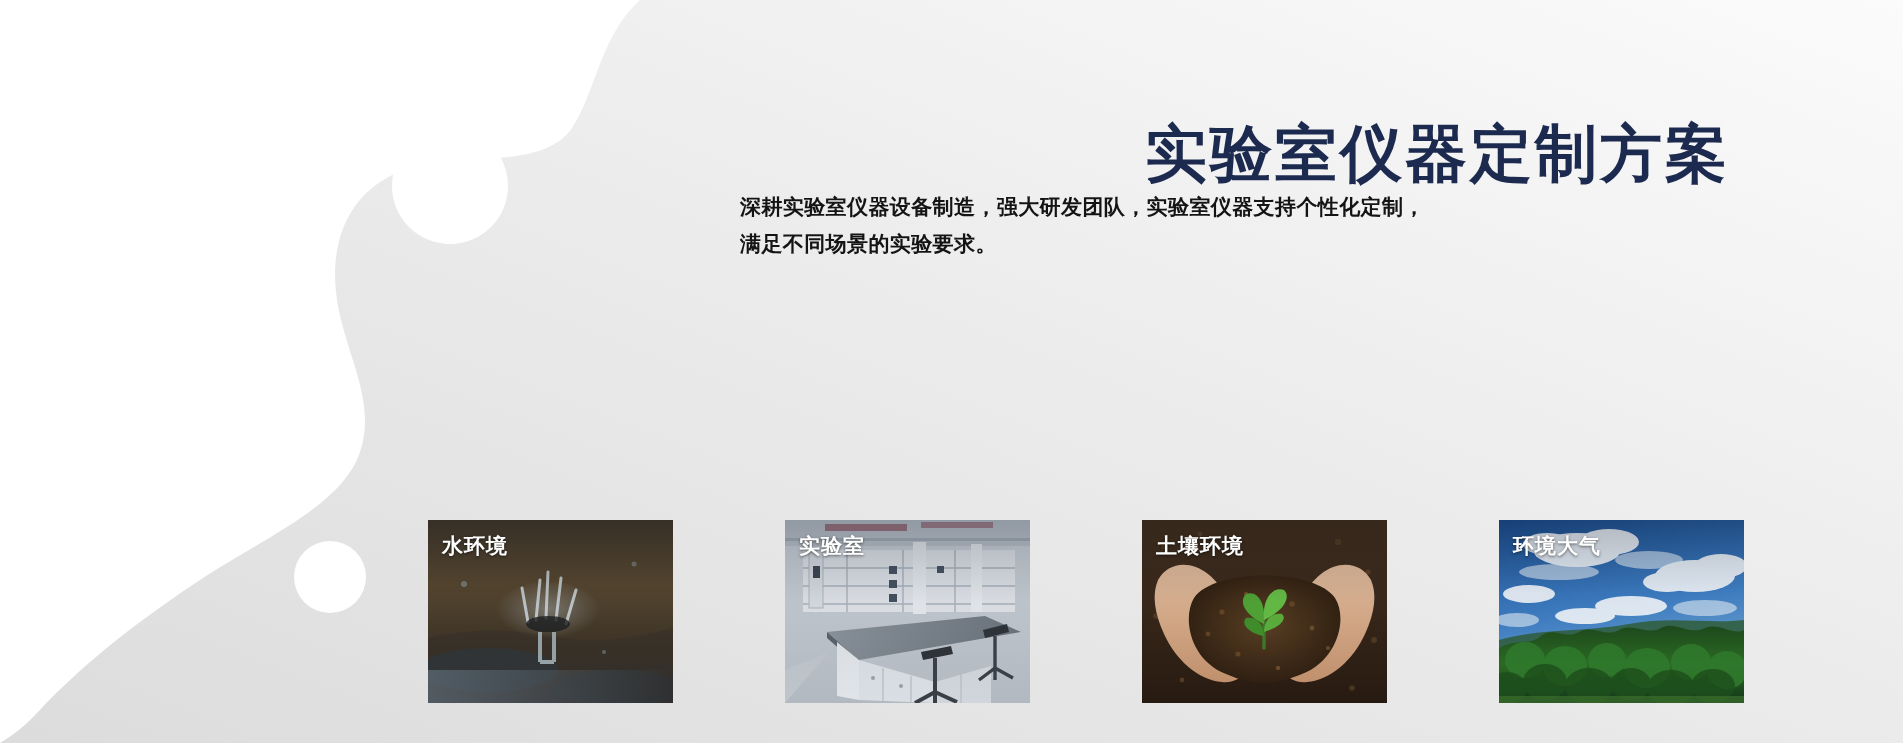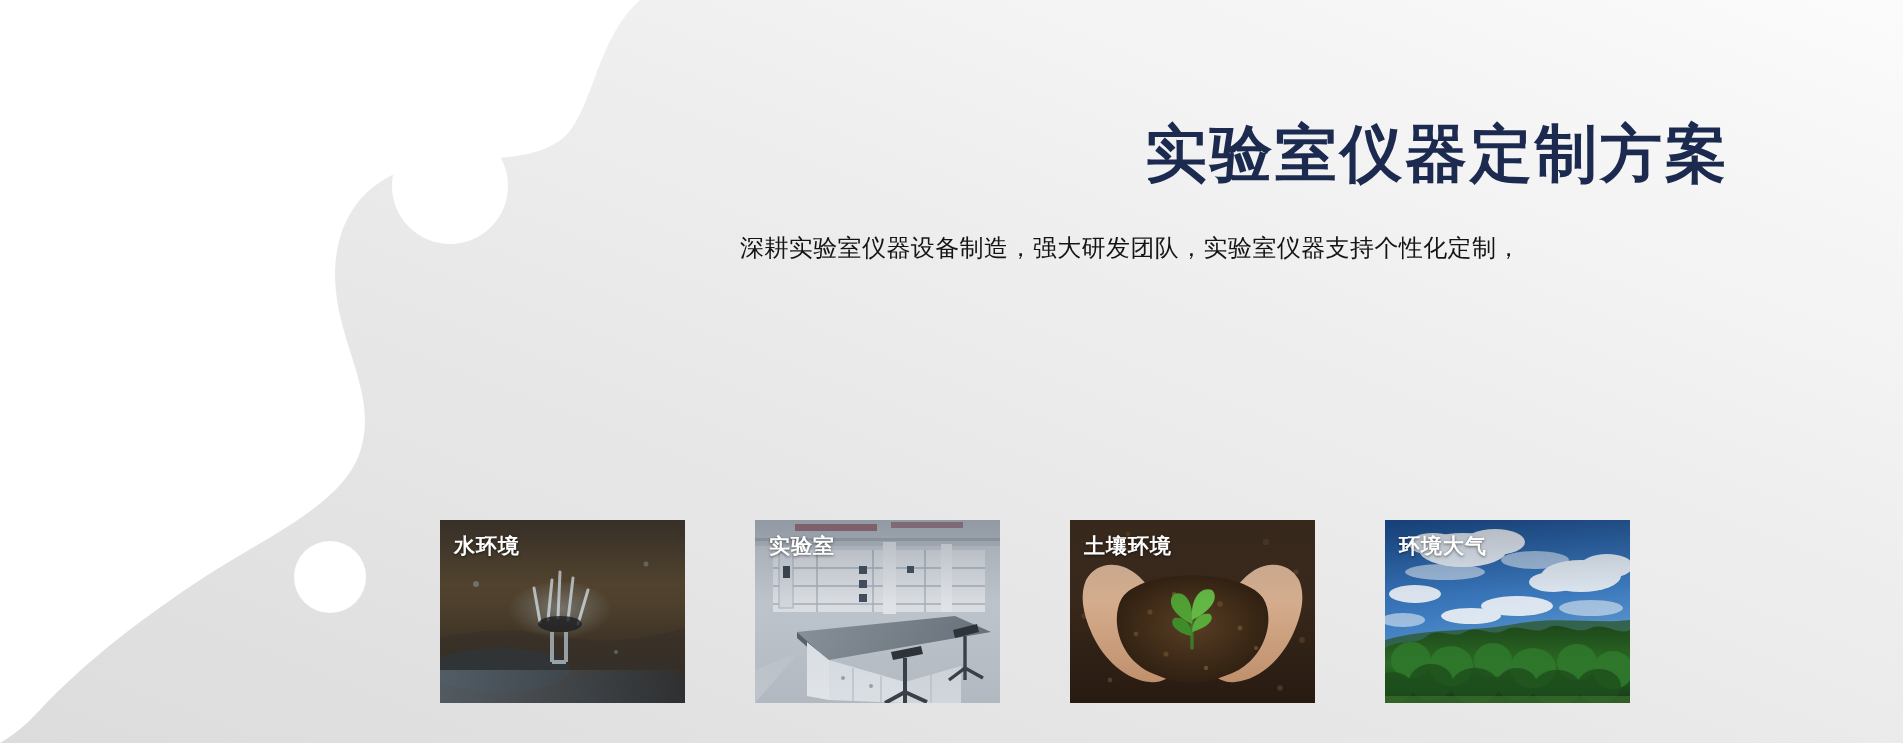--- a/index.html
+++ b/index.html
@@ -34,40 +34,39 @@
     font-size:62px;
     font-weight:bold;
     letter-spacing:3px;
     color:#1b2a4e;
     line-height:1.15;
     text-align:right;
     white-space:nowrap;
     padding-right:10px;
   }
   #subcopy {
-    margin-top:38px;
-    font-size:24px;
-    font-weight:normal;
+    font-size:21px;
+    font-weight:bold;
     color:#141414;
     line-height:1.75;
     letter-spacing:0.4px;
     text-align:left;
     width:980px;
   }
   #subcopy .line { display:block; }
 
   
   #card-strip {
     position:absolute;
-    left:440px;
+    left:428px;
     top:520px;
     width:1272px;
     height:183px;
     display:flex;
-    gap:70px;
+    gap:112px;
     text-decoration:underline;
   }
   .card {
     position:relative;
     width:245px;
     height:183px;
     overflow:hidden;
     flex:0 0 245px;
     box-shadow:0 0 0 0 rgba(0,0,0,0);
   }
@@ -120,20 +119,21 @@
                C 148,614 86,660 38,712
                C 24,727 12,736 0,743
                L 1903,743 Z" fill="url(#wavegrad)" mask="url(#holes)"></path>
     </svg>
   </div>
 
   <div id="copy-block">
     <div id="headline">实验室仪器定制方案</div>
     <div id="subcopy">
       <span class="line">深耕实验室仪器设备制造，强大研发团队，实验室仪器支持个性化定制，</span>
+      <span class="line">满足不同场景的实验要求。</span>
     </div>
   </div>
 
   <div id="card-strip">
 
     <div class="card">
       <div class="card-art">
         <svg viewBox="0 0 245 183" preserveAspectRatio="none">
           <defs>
             <linearGradient id="wgA" x1="0" y1="0" x2="0" y2="1">

